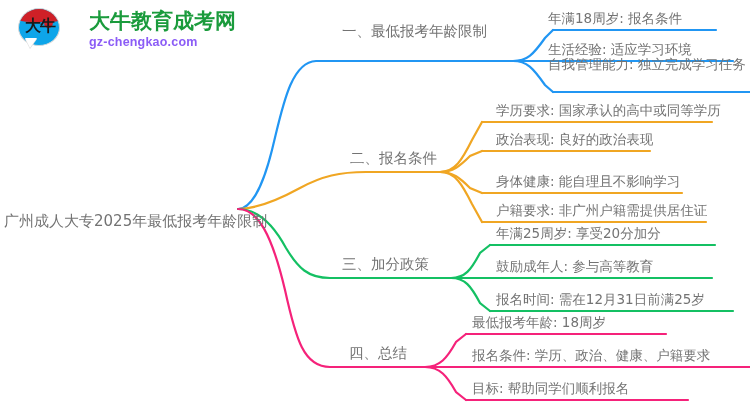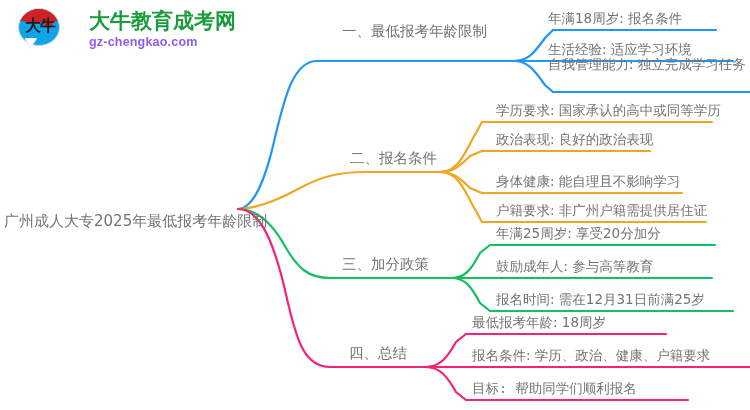--- a/index.html
+++ b/index.html
@@ -210,13 +210,13 @@
 <div class="node leaf-node" style="left:496px; top:202px;">户籍要求: 非广州户籍需提供居住证</div>
 
 <div class="node branch-node" style="left:342px; top:255px;">三、加分政策</div>
 <div class="node leaf-node" style="left:496px; top:225px;">年满25周岁: 享受20分加分</div>
 <div class="node leaf-node" style="left:496px; top:258px;">鼓励成年人: 参与高等教育</div>
 <div class="node leaf-node" style="left:496px; top:291px;">报名时间: 需在12月31日前满25岁</div>
 
 <div class="node branch-node" style="left:349px; top:344px;">四、总结</div>
 <div class="node leaf-node" style="left:472px; top:314px;">最低报考年龄: 18周岁</div>
 <div class="node leaf-node" style="left:472px; top:347px;">报名条件: 学历、政治、健康、户籍要求</div>
-<div class="node leaf-node" style="left:472px; top:380px;font-family:Liberation Mono, monospace;">目标: 帮助同学们顺利报名</div>
+<div class="node leaf-node" style="left:472px; top:380px;">目标: 帮助同学们顺利报名</div>
 
 </body></html>

